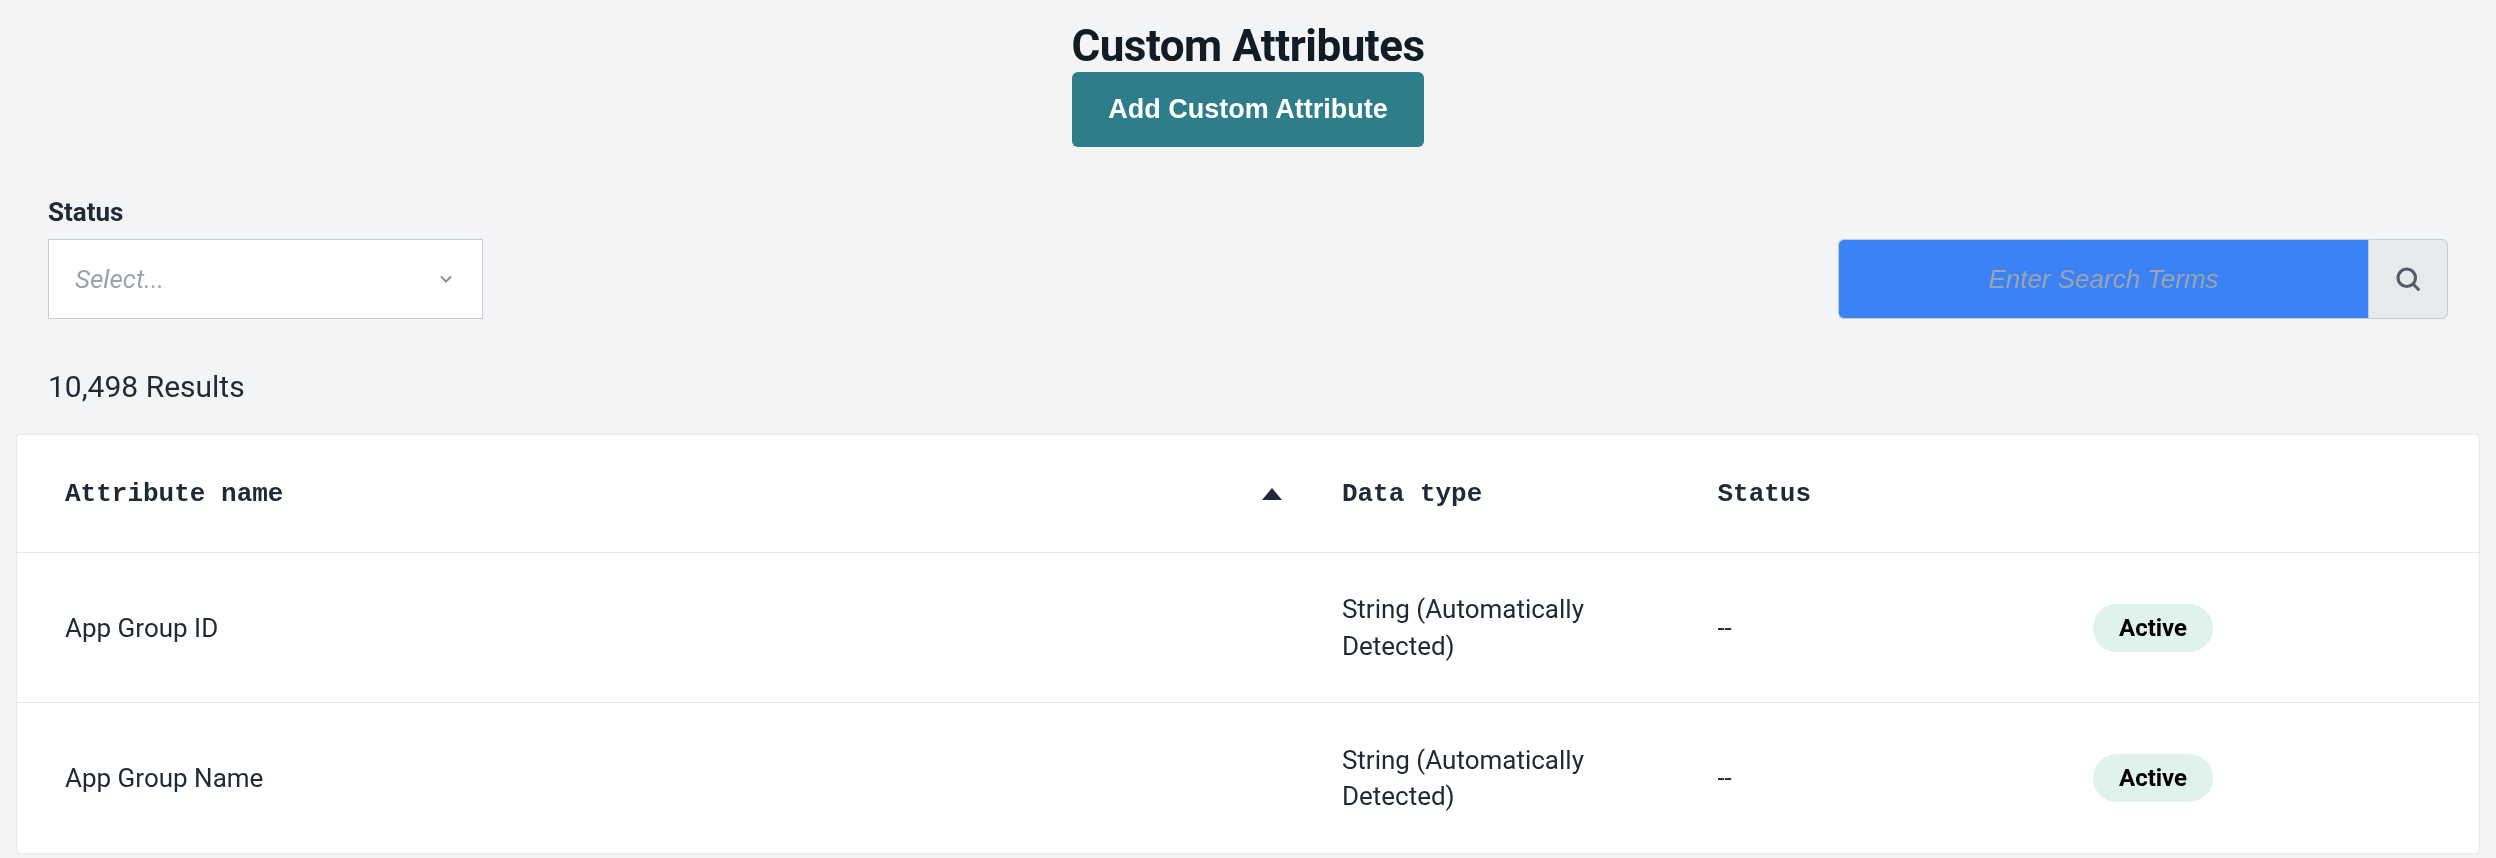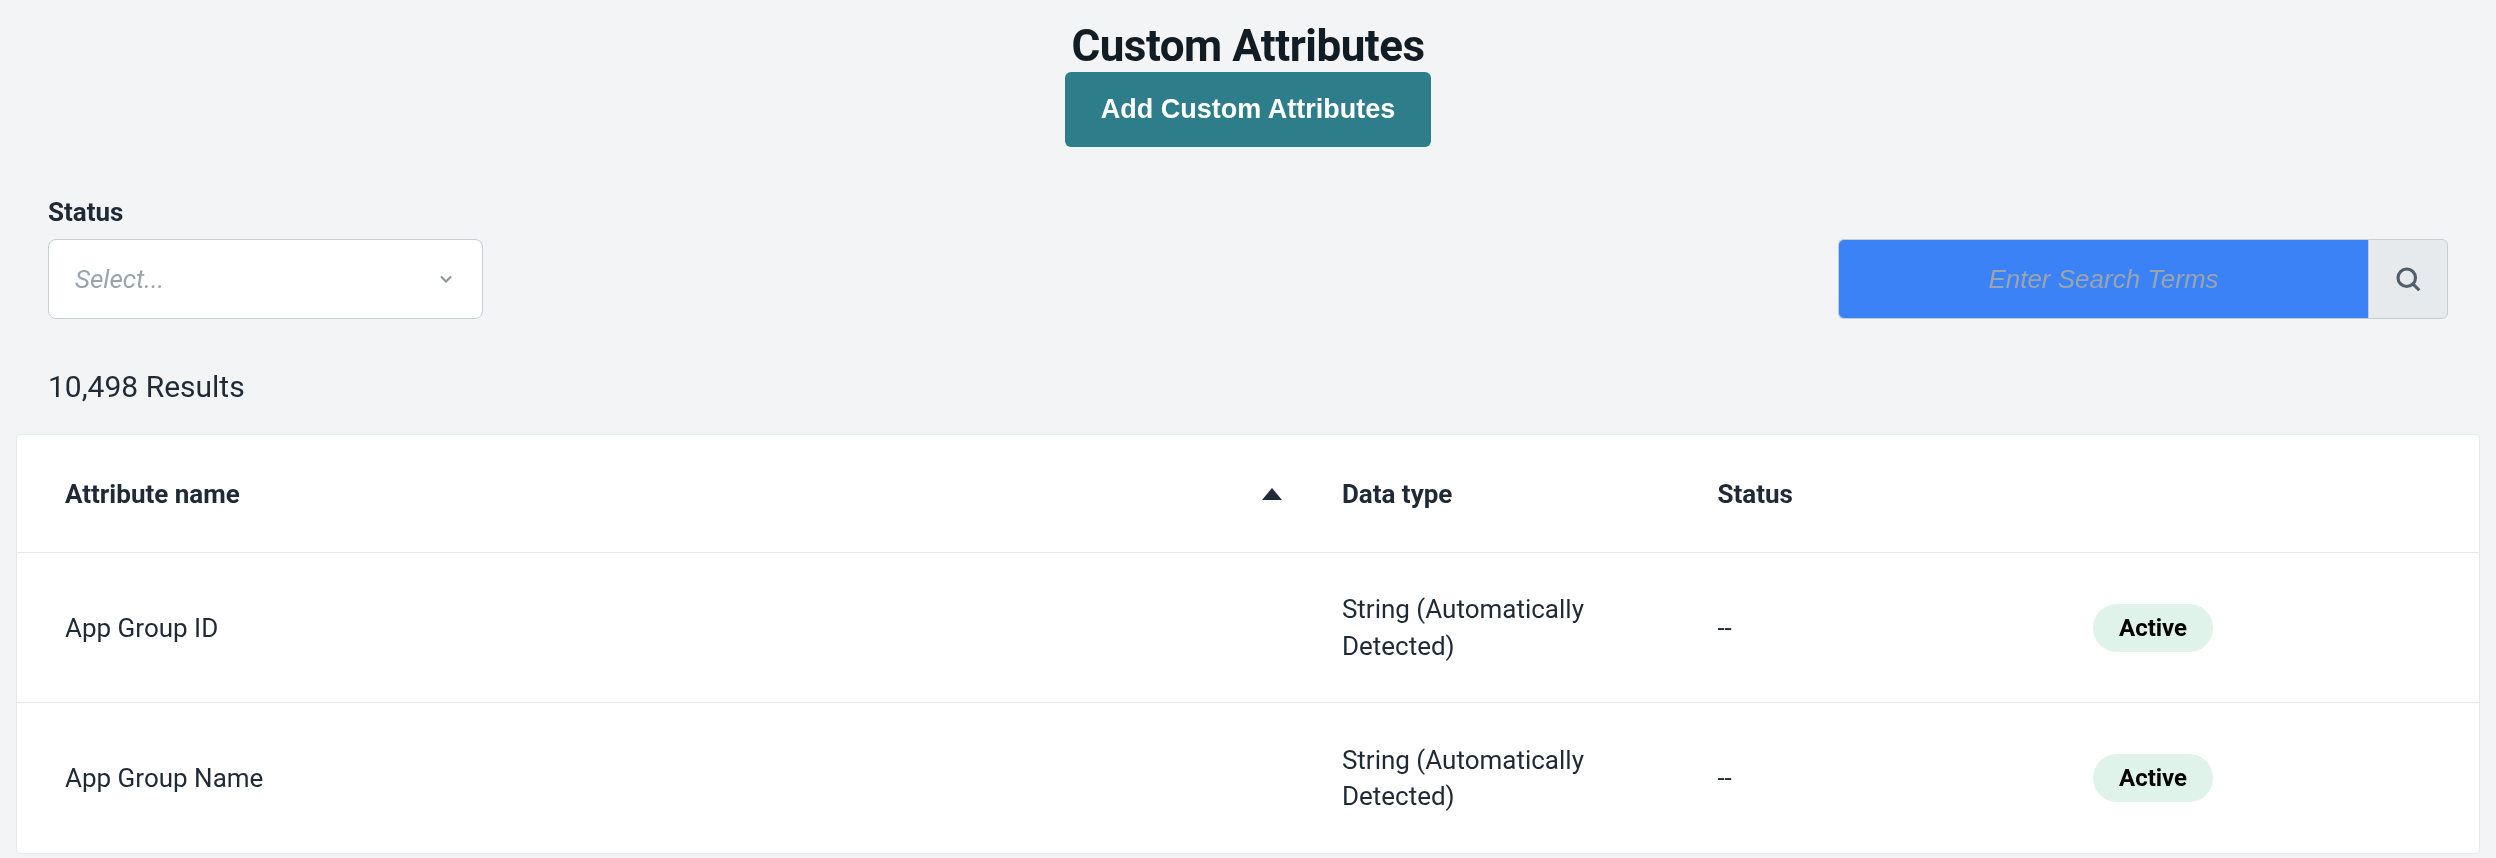--- a/index.html
+++ b/index.html
@@ -50,21 +50,21 @@
   .status-label {
     font-size: 26px;
     font-weight: 700;
     color: #1f2a36;
   }
   .select-box {
     width: 435px;
     height: 80px;
     background: #fff;
     border: 1px solid #c7cdd3;
-    border-radius: 8px;
+    border-radius: 0;
     display: flex;
     align-items: center;
     justify-content: space-between;
     padding: 16px 26px;
     cursor: pointer;
   }
   .select-placeholder {
     font-size: 26px;
     font-style: italic;
     color: #9aa4ae;
@@ -140,20 +140,21 @@
     height: 118px;
     border-bottom: 1px solid #e6e9ec;
   }
   .th {
     font-size: 26px;
     font-weight: 700;
     color: #1f2a36;
     display: flex;
     align-items: center;
     gap: 10px;
+    font-family: Liberation Mono, monospace;
   }
   .th.name-col {
     justify-content: space-between;
     padding-right: 60px;
   }
   .sort-caret {
     width: 0;
     height: 0;
     border-left: 10px solid transparent;
     border-right: 10px solid transparent;
@@ -182,21 +183,21 @@
     border-radius: 999px;
   }
 </style>
 </head>
 <body>
 
 <div class="page">
 
   <div class="header-row">
     <h1 class="page-title">Custom Attributes</h1>
-    <button class="add-btn">Add Custom Attributes</button>
+    <button class="add-btn">Add Custom Attribute</button>
   </div>
 
   <div class="filters-row">
     <div class="status-group">
       <label class="status-label">Status</label>
       <div class="select-box">
         <span class="select-placeholder">Select...</span>
         <svg class="chevron-down" viewBox="0 0 24 24">
           <polyline points="6 9 12 15 18 9"></polyline>
         </svg>

